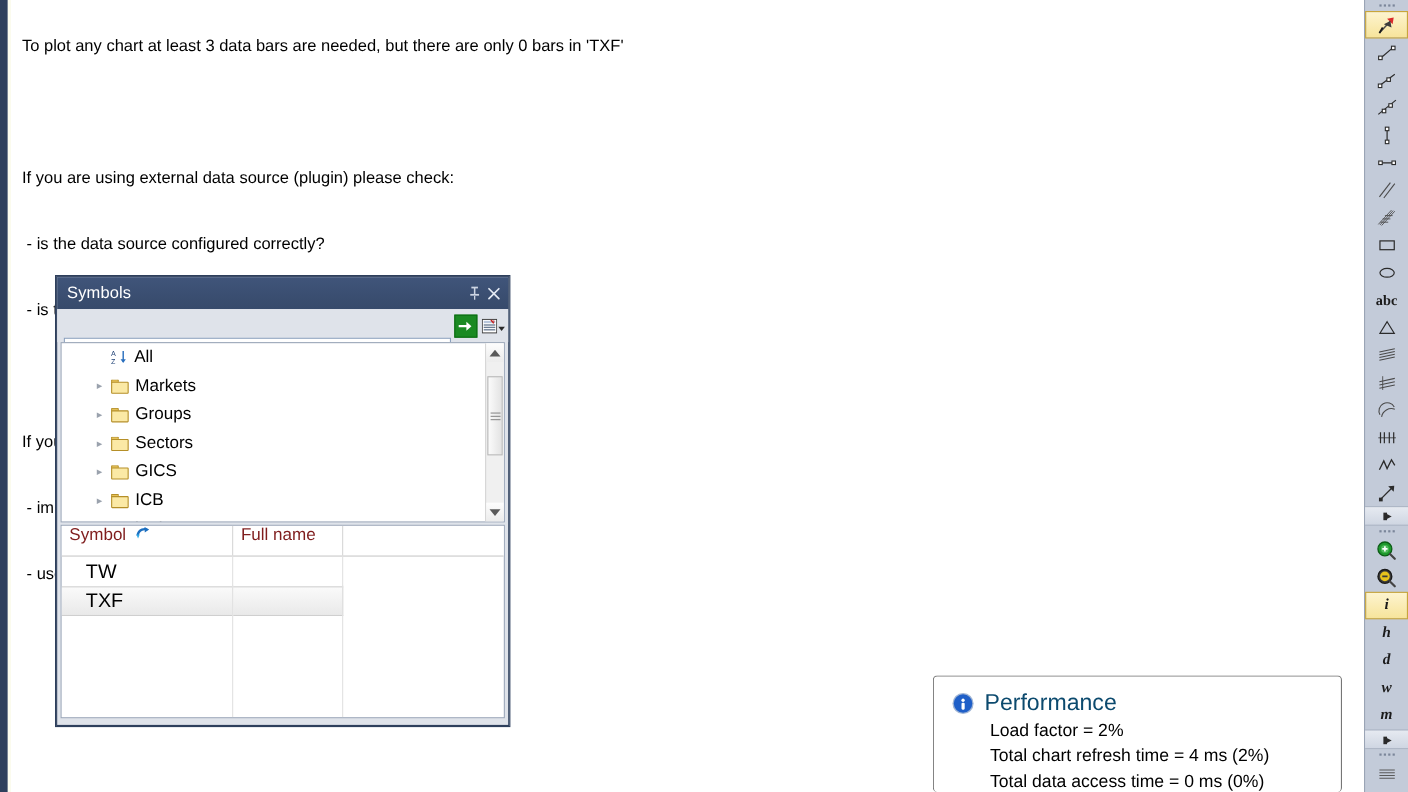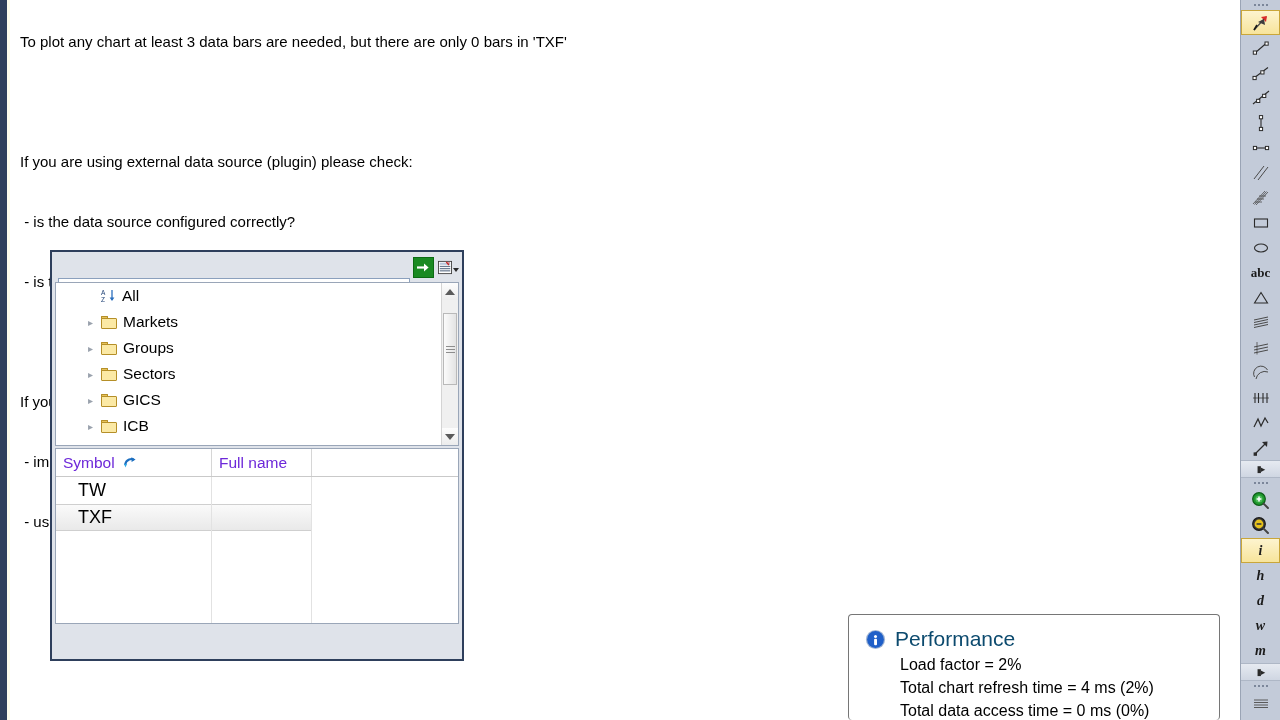--- a/index.html
+++ b/index.html
@@ -231,23 +231,22 @@
     overflow: hidden;
   }
   .tbl-header {
     display: flex;
     height: 27px;
     border-bottom: 1px solid #c9c9c9;
     background: #ffffff;
   }
   .th {
     font-size: 15.5px;
-    color: #6d28d9;
+    color: #7f1d1d;
     display: flex;
-    align-items: center;
     padding-left: 7px;
     box-sizing: border-box;
     border-right: 1px solid #d6d6d6;
   }
   .th.c0 { width: 156px; }
   .th.c1 { width: 100px; }
   .th.c2 { flex: 1; border-right: none; }
   .sortglyph {
     margin-left: 8px;
     display:inline-block;
@@ -385,20 +384,36 @@
       <div class="msg-line"> - is the data source configured correctly?</div>
       <div class="msg-line"> - is the ticker symbol correct?</div>
       <div class="msg-line blank"></div>
       <div class="msg-line">If you are using local database:</div>
       <div class="msg-line"> - import data using Import Wizard, or</div>
       <div class="msg-line"> - use Tools-&gt;Auto-update quotes (AmiQuote)</div>
     </div>
 
     <div class="symbols-window">
 
+      <div class="sym-titlebar">
+        <span class="sym-title">Symbols</span>
+        <span class="titlebar-btn">
+          <svg width="11" height="13" viewBox="0 0 11 13">
+            <path d="M5.5 1 L5.5 8" stroke="#cdd5e3" stroke-width="1.4"></path>
+            <rect x="2.5" y="0.6" width="6" height="1.6" fill="#cdd5e3"></rect>
+            <rect x="1.5" y="7.2" width="8" height="1.6" fill="#cdd5e3"></rect>
+            <path d="M5.5 9 L5.5 12.4" stroke="#cdd5e3" stroke-width="1.2"></path>
+          </svg>
+        </span>
+        <span class="titlebar-btn">
+          <svg width="12" height="12" viewBox="0 0 12 12">
+            <path d="M1.5 1.5 L10.5 10.5 M10.5 1.5 L1.5 10.5" stroke="#e3e9f3" stroke-width="1.6" stroke-linecap="round"></path>
+          </svg>
+        </span>
+      </div>
 
       <div class="sym-searchrow">
         <input class="search-input" type="text" placeholder="&lt;Search&gt;" style="">
         <div class="go-btn">
           <svg width="15" height="13" viewBox="0 0 15 13">
             <path d="M1 6.5 L10 6.5" stroke="#ffffff" stroke-width="2.2"></path>
             <path d="M8 2.4 L12.6 6.5 L8 10.6 Z" fill="#ffffff"></path>
           </svg>
         </div>
         <div class="filter-btn">

